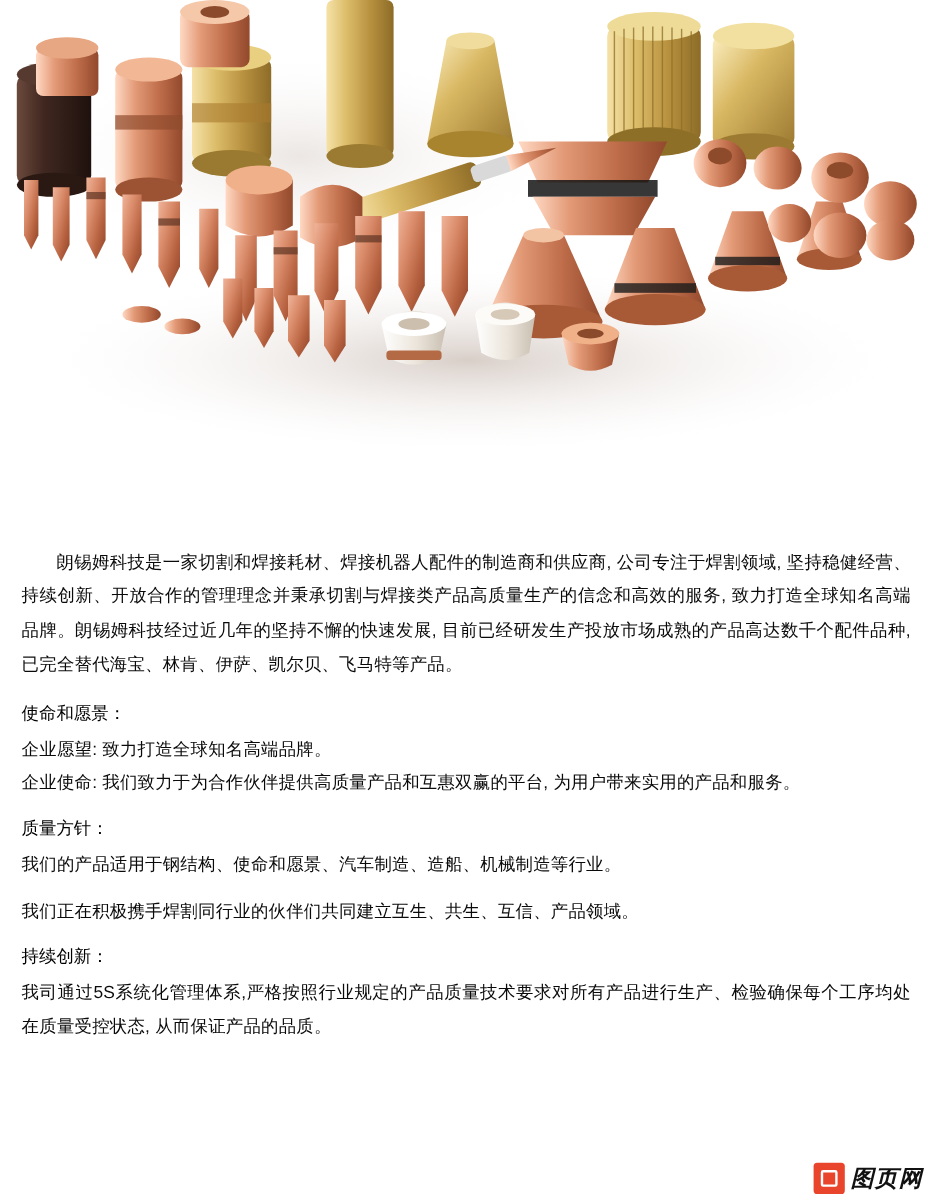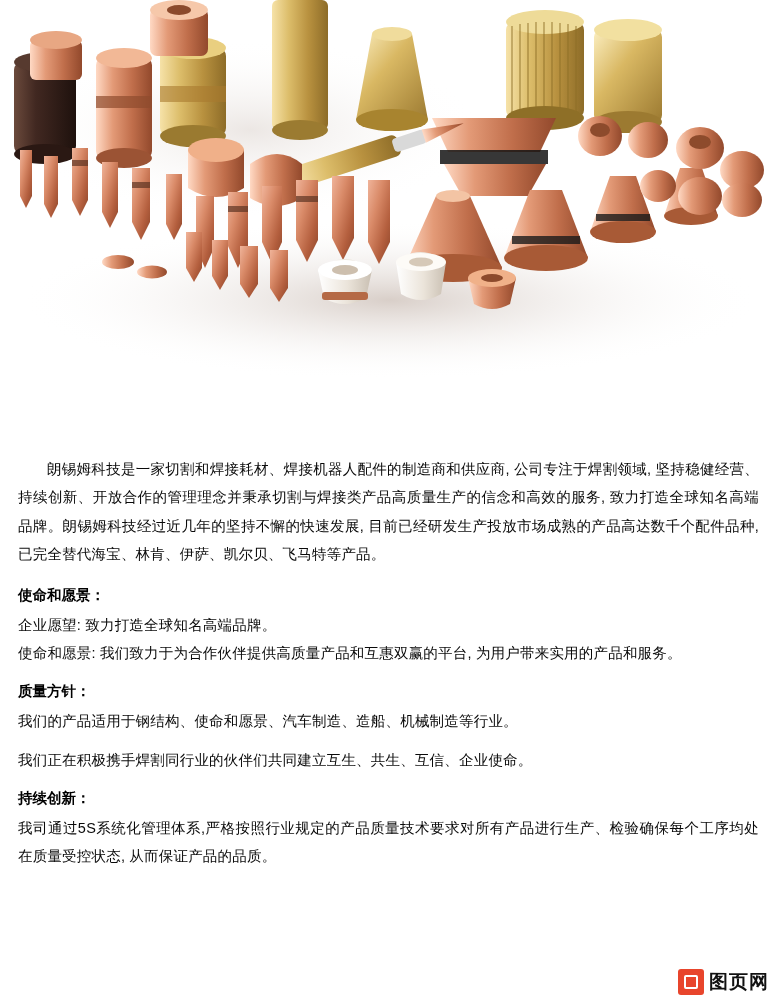--- a/index.html
+++ b/index.html
@@ -45,21 +45,21 @@
     text-align: justify;
     color: #0a0a0a;
     margin: 0 0 14px 0;
     letter-spacing: 0.2px;
   }
   .section {
     margin-bottom: 11px;
   }
   .sec-title {
     font-size: 14.5px;
-    font-weight: bold;
+    font-weight: normal;
     line-height: 1.9;
     margin: 0 0 1px 0;
     color: #000;
   }
   .sec-line {
     font-size: 14.5px;
     line-height: 1.95;
     margin: 0;
     color: #0a0a0a;
     text-align: justify;
@@ -91,20 +91,21 @@
     height: 14px;
     border: 2px solid #ffffff;
     border-radius: 2px;
     box-sizing: border-box;
   }
   .wm-text {
     font-size: 19px;
     font-weight: bold;
     color: #111;
     letter-spacing: 1px;
+    font-style: italic;
   }
 </style>
 </head>
 <body>
 
 <div class="hero">
   <svg class="hero-canvas" viewBox="0 0 777 430" xmlns="http://www.w3.org/2000/svg">
     <defs>
       <linearGradient id="cu" x1="0" y1="0" x2="1" y2="1">
         <stop offset="0%" stop-color="#f0b49a"></stop>
@@ -326,30 +327,30 @@
   </svg>
 </div>
 
 <div class="content">
 
   <p class="intro">朗锡姆科技是一家切割和焊接耗材、焊接机器人配件的制造商和供应商, 公司专注于焊割领域, 坚持稳健经营、持续创新、开放合作的管理理念并秉承切割与焊接类产品高质量生产的信念和高效的服务, 致力打造全球知名高端品牌。朗锡姆科技经过近几年的坚持不懈的快速发展, 目前已经研发生产投放市场成熟的产品高达数千个配件品种, 已完全替代海宝、林肯、伊萨、凯尔贝、飞马特等产品。</p>
 
   <div class="section">
     <h3 class="sec-title">使命和愿景：</h3>
     <p class="sec-line">企业愿望: 致力打造全球知名高端品牌。</p>
-    <p class="sec-line">使命和愿景: 我们致力于为合作伙伴提供高质量产品和互惠双赢的平台, 为用户带来实用的产品和服务。</p>
+    <p class="sec-line">企业使命: 我们致力于为合作伙伴提供高质量产品和互惠双赢的平台, 为用户带来实用的产品和服务。</p>
   </div>
 
   <div class="section">
     <h3 class="sec-title">质量方针：</h3>
     <p class="sec-line">我们的产品适用于钢结构、使命和愿景、汽车制造、造船、机械制造等行业。</p>
   </div>
 
   <div class="section">
-    <p class="sec-line">我们正在积极携手焊割同行业的伙伴们共同建立互生、共生、互信、企业使命。</p>
+    <p class="sec-line">我们正在积极携手焊割同行业的伙伴们共同建立互生、共生、互信、产品领域。</p>
   </div>
 
   <div class="section">
     <h3 class="sec-title">持续创新：</h3>
     <p class="sec-line">我司通过5S系统化管理体系,严格按照行业规定的产品质量技术要求对所有产品进行生产、检验确保每个工序均处在质量受控状态, 从而保证产品的品质。</p>
   </div>
 
 </div>
 
 <div class="watermark">

